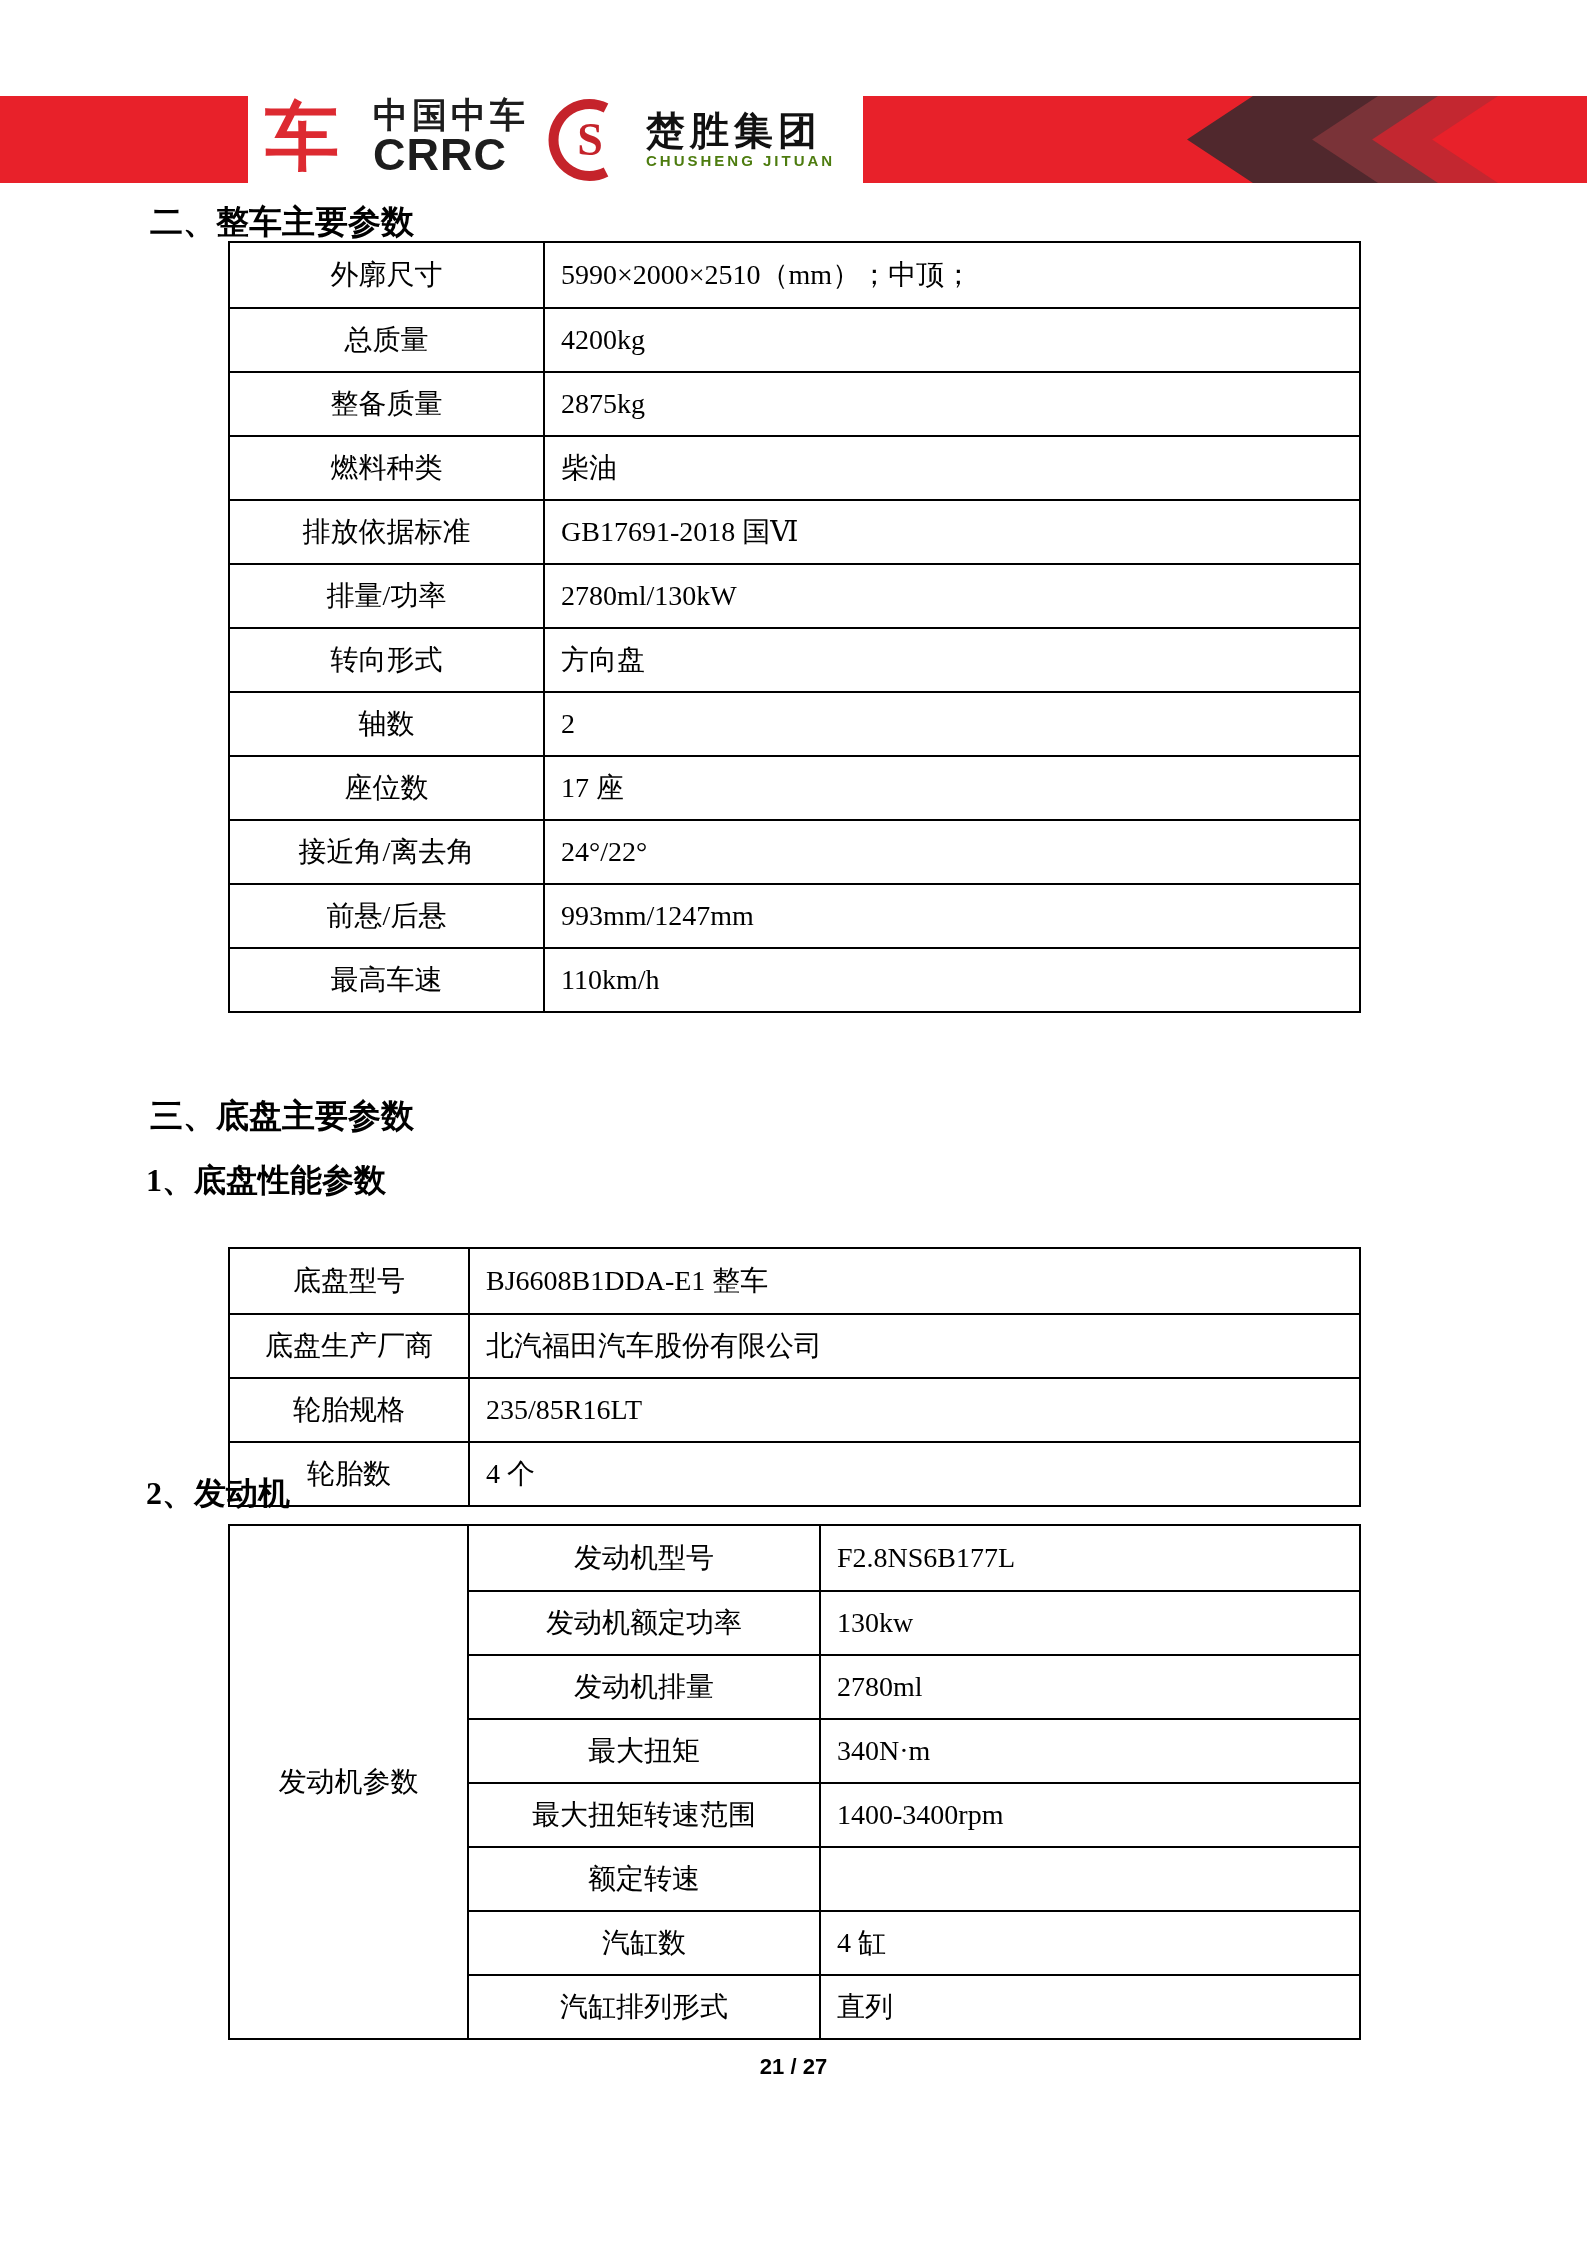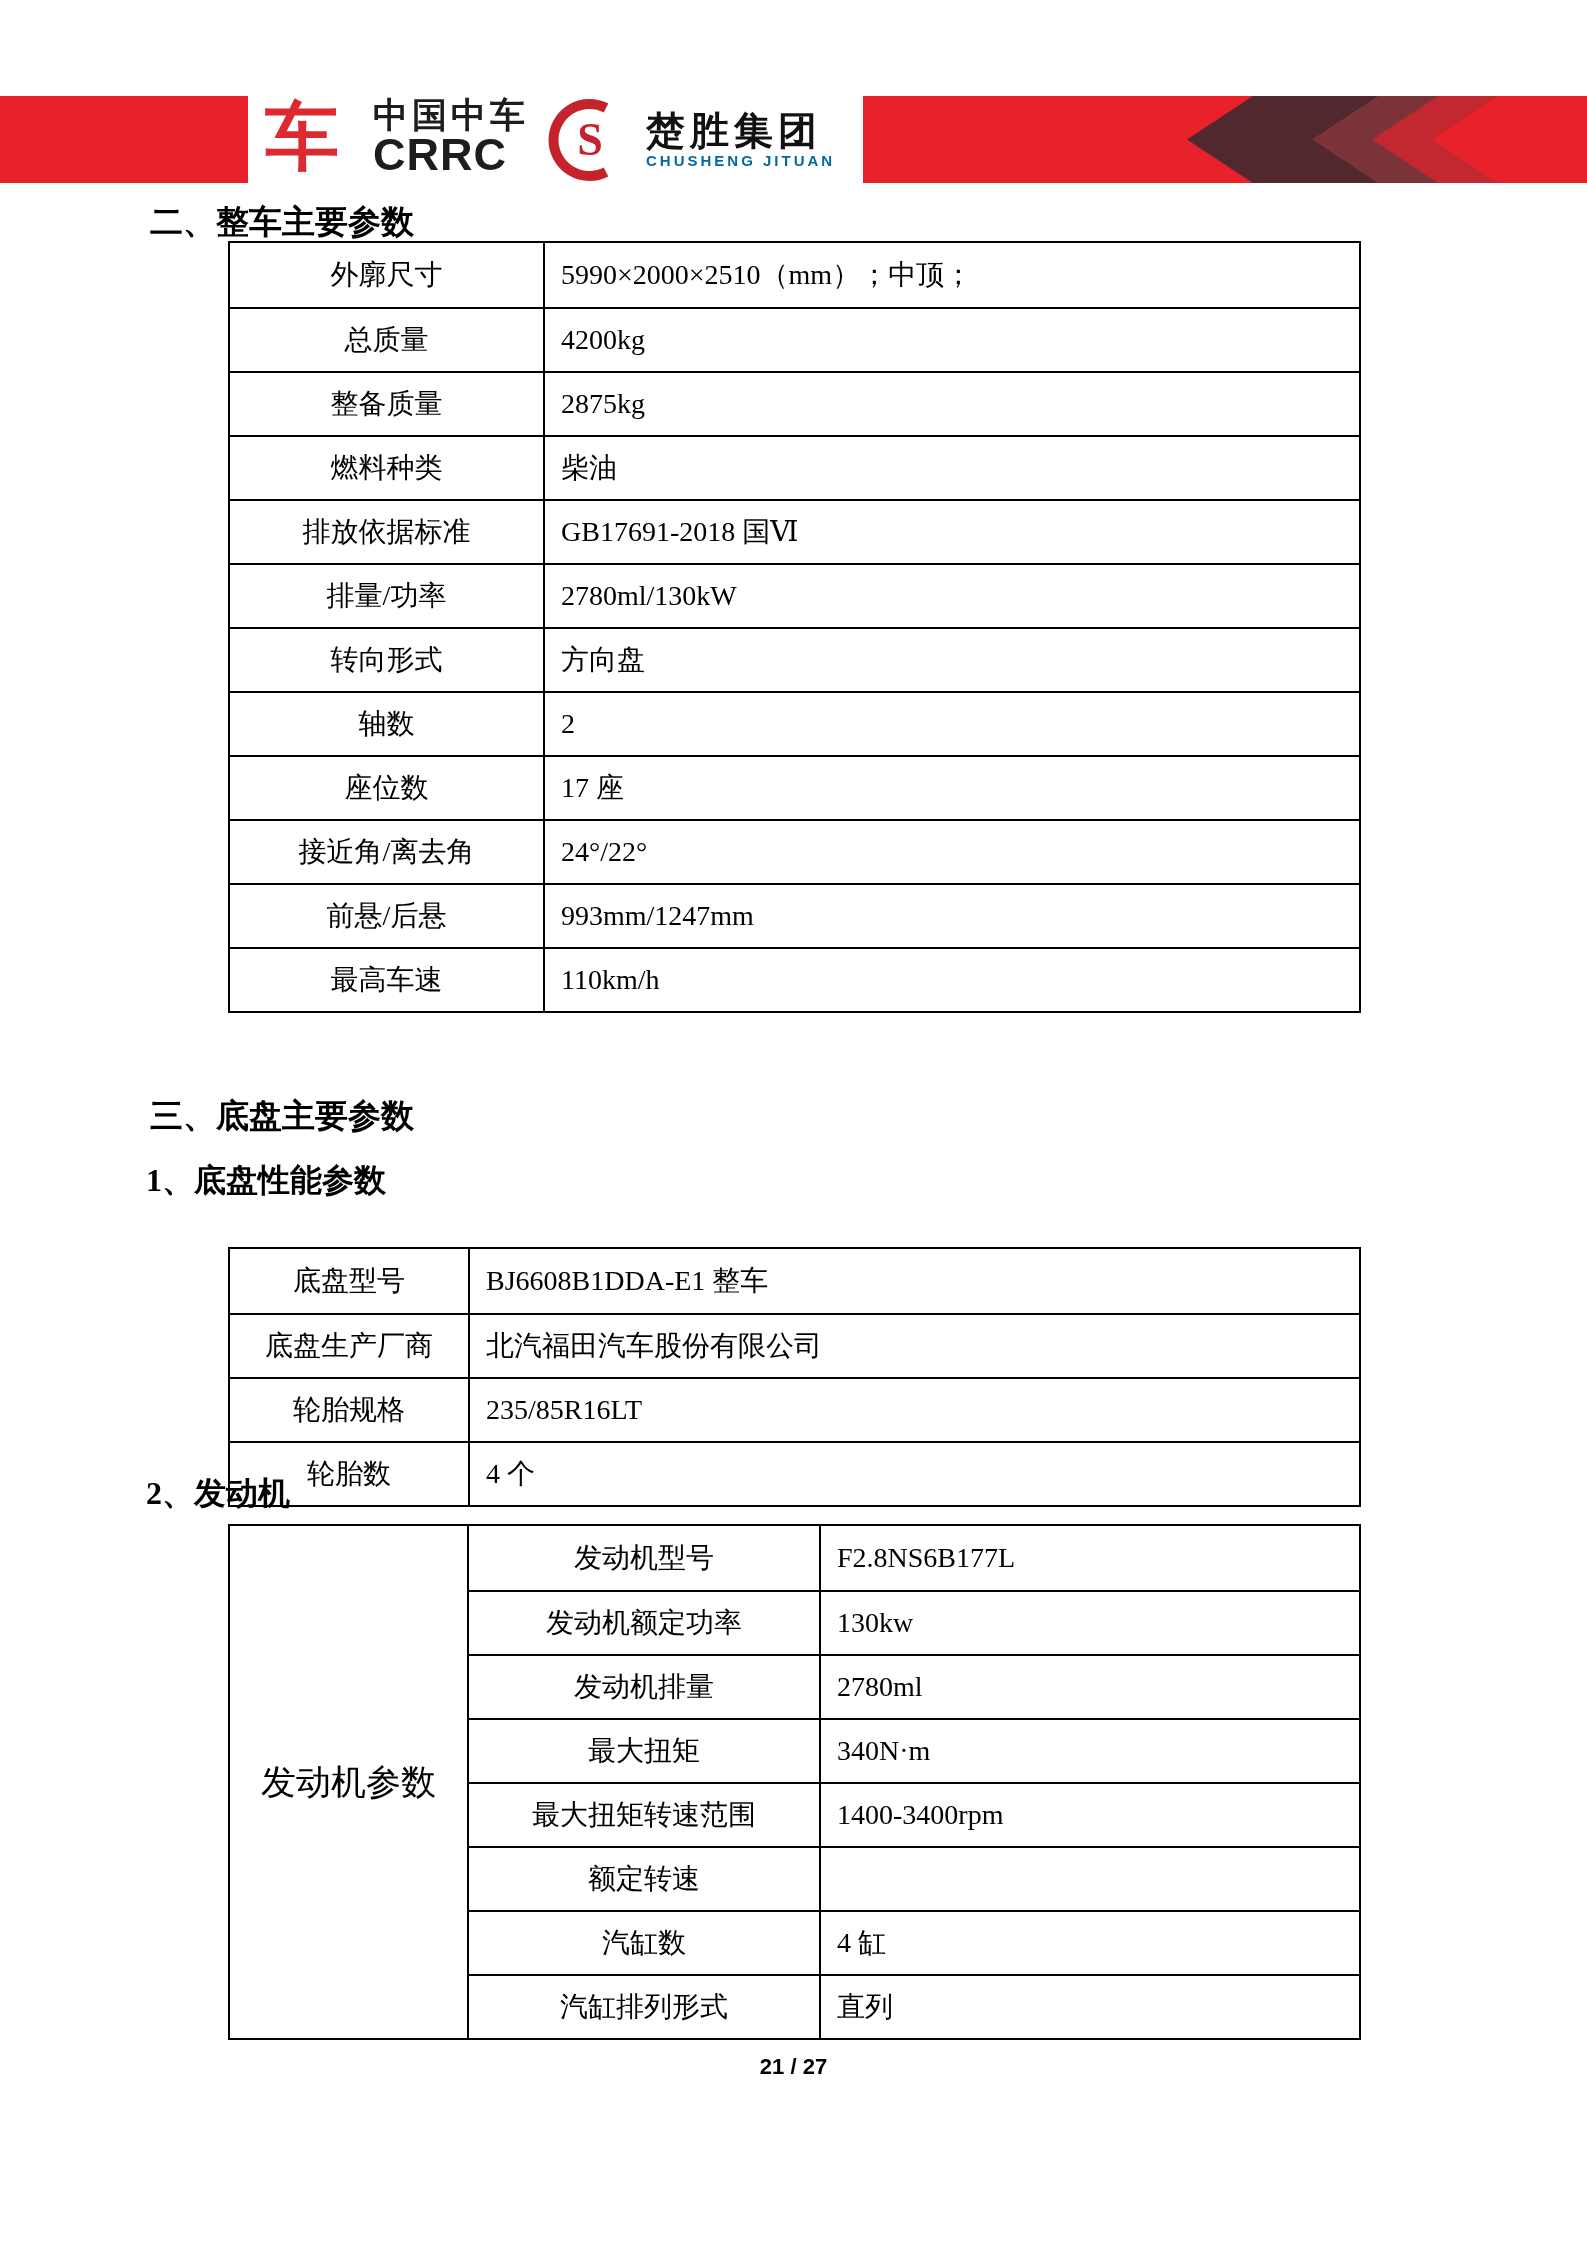--- a/index.html
+++ b/index.html
@@ -24,21 +24,21 @@
   .crrc-mark{font-size:74px;line-height:74px;font-weight:bold;color:#DD2A31;
              font-family:"Liberation Serif","DejaVu Serif",serif;}
   .crrc-text{margin-left:34px;}
   .crrc-cn{font-size:35px;line-height:36px;font-weight:bold;letter-spacing:4px;color:#1d1d1d;}
   .crrc-en{font-size:45px;line-height:42px;font-weight:bold;letter-spacing:1px;color:#1d1d1d;
            font-family:"Liberation Sans","DejaVu Sans",sans-serif;}
 
   .cs-logo{position:absolute;left:548px;top:98px;display:flex;align-items:center;}
   .cs-text{margin-left:14px;}
   .cs-cn{font-size:39px;line-height:42px;font-weight:bold;letter-spacing:5px;color:#111;}
-  .cs-en{font-size:15px;line-height:18px;font-weight:bold;letter-spacing:3px;color:#0369a1;
+  .cs-en{font-size:15px;line-height:18px;font-weight:bold;letter-spacing:3px;color:#4d7c0f;
          font-family:"Liberation Sans","DejaVu Sans",sans-serif;}
 
   
   .h-sec{position:absolute;left:150px;margin:0;font-size:33px;font-weight:bold;line-height:36px;}
   .h-sub{position:absolute;left:146px;margin:0;font-size:32px;font-weight:bold;line-height:35px;}
   #sec-vehicle{top:204px;}
   #sec-chassis{top:1098px;}
   #sub-chassis{top:1163px;}
   #sub-engine{top:1476px;}
 
@@ -52,21 +52,21 @@
   .tcell.value{justify-content:flex-start;padding-left:16px;}
   #vehicle-table{top:241px;}
   #vehicle-table .label{width:315px;}
   #vehicle-table .value{width:814px;}
   #chassis-table{top:1247px;}
   #chassis-table .label{width:240px;}
   #chassis-table .value{width:889px;}
 
   #engine-table{top:1524px;display:flex;}
   .merged-cell{width:239px;border-right:2px solid #000;box-sizing:border-box;
-               display:flex;align-items:center;justify-content:center;font-size:35px;}
+               display:flex;align-items:center;justify-content:center;font-size:28px;}
   .engine-rows{flex:1;}
   #engine-table .label{width:352px;}
   #engine-table .value{width:538px;}
 
   
   .footer{position:absolute;left:0;top:2054px;width:1587px;text-align:center;}
   .page-num{font-family:"Liberation Sans","DejaVu Sans",sans-serif;
             font-size:22px;font-weight:bold;color:#000;}
 </style>
 </head>

